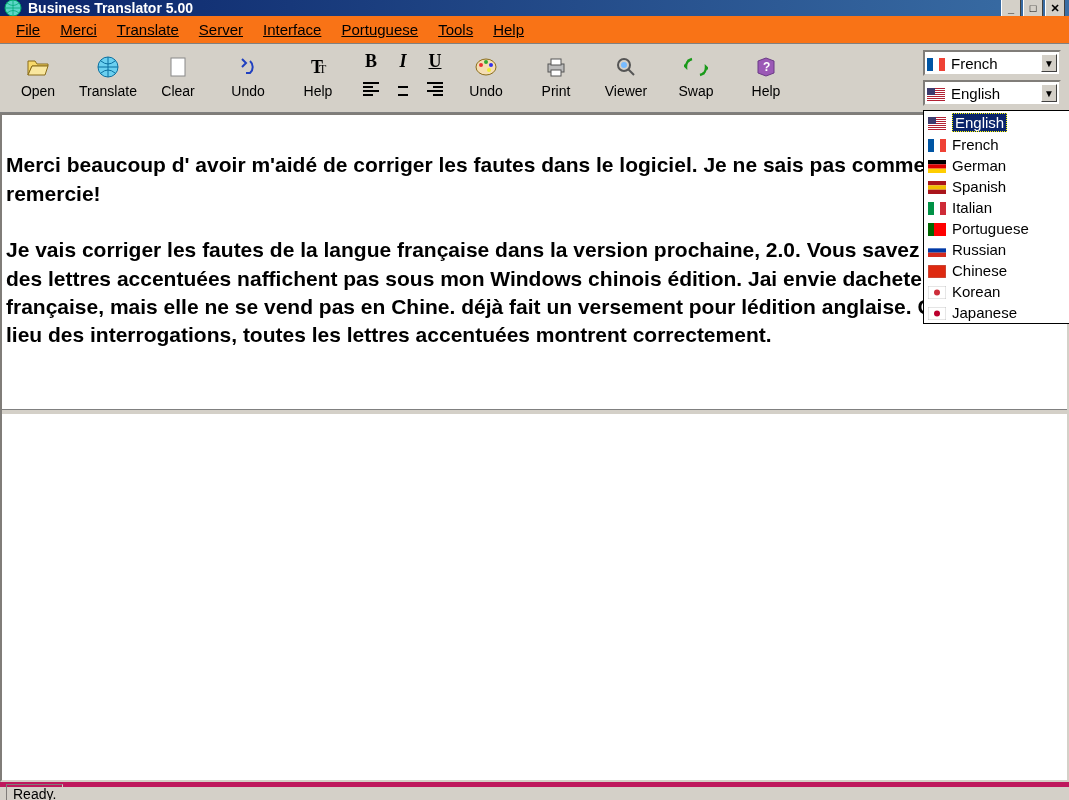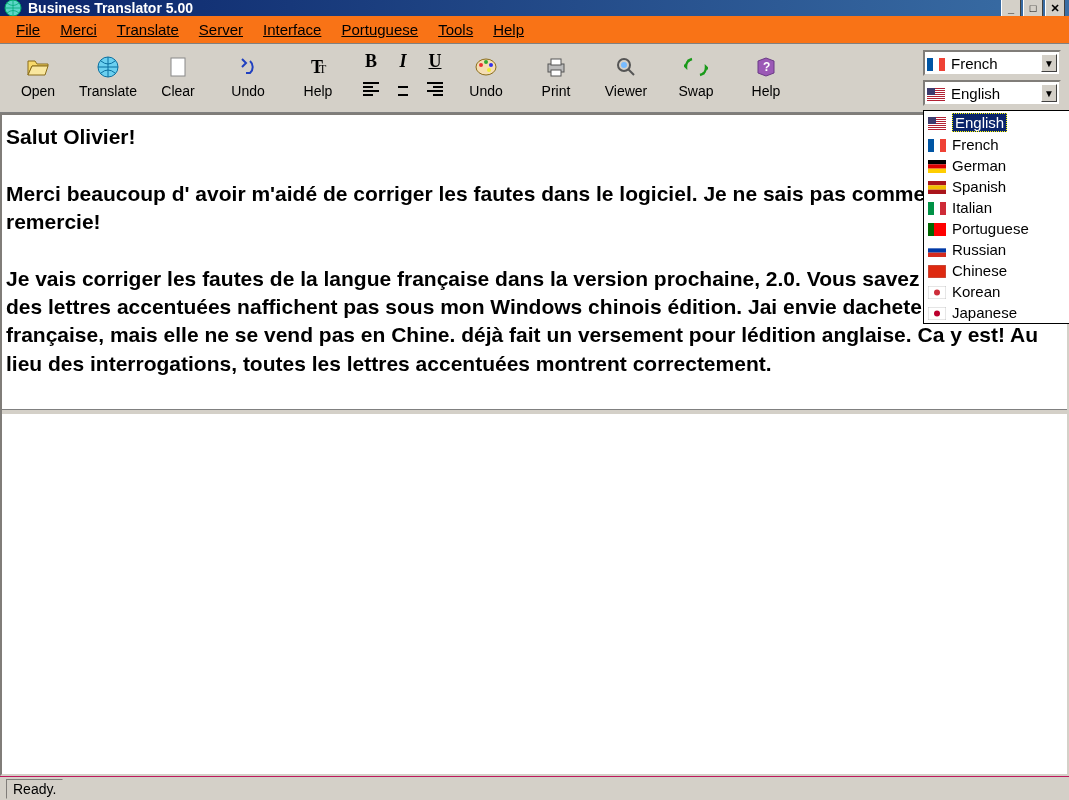--- a/index.html
+++ b/index.html
@@ -195,23 +195,23 @@
   width: 16px;
   height: 16px;
   background: #d4d0c8;
   border: 1px solid #fff;
   border-right-color:#404040;
   border-bottom-color:#404040;
 }
 
 
 .statusbar {
-  height: 24px;
-  background: #d4d0c8;
-  border-top: 1px solid #be185d;
+  height: 18px;
+  background: #d4d0c8;
+  border-top: 5px solid #be185d;
   display: flex;
   align-items: center;
   padding: 0 6px;
   font-size: 14px;
 }
 .status-cell {
   border: 1px inset #d4d0c8;
   padding: 1px 6px;
 }
 
@@ -475,21 +475,20 @@
               <circle cx="9" cy="6.5" r="3" fill="#bc002d"></circle>
             </svg></span>
           <span class="dd-label">Japanese</span>
         </div>
       </div>
   </div>
 </div>
 
 <div class="content">
   <div class="scroll-stub">▲</div>
-  <p>Salut Olivier!</p>
   <br>
   <p>Merci beaucoup d' avoir m'aidé de corriger les fautes dans le logiciel. Je ne sais pas comment je vous remercie!</p>
   <br>
   <p>Je vais corriger les fautes de la langue française dans la version prochaine, 2.0. Vous savez ce problème, des lettres accentuées naffichent pas sous mon Windows chinois édition. Jai envie dacheter lédition française, mais elle ne se vend pas en Chine. déjà fait un versement pour lédition anglaise. Ca y est! Au lieu des interrogations, toutes les lettres accentuées montrent correctement.</p>
   <div class="split"></div>
 </div>
 
 <div class="statusbar">
   <span class="status-cell">Ready.</span>
 </div>

